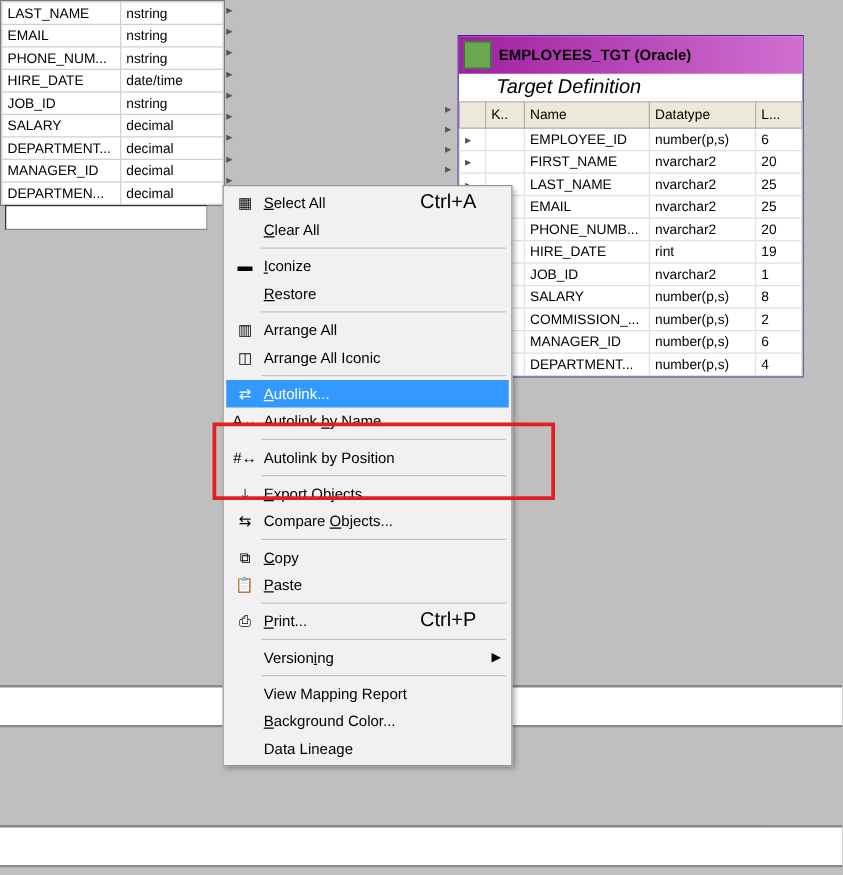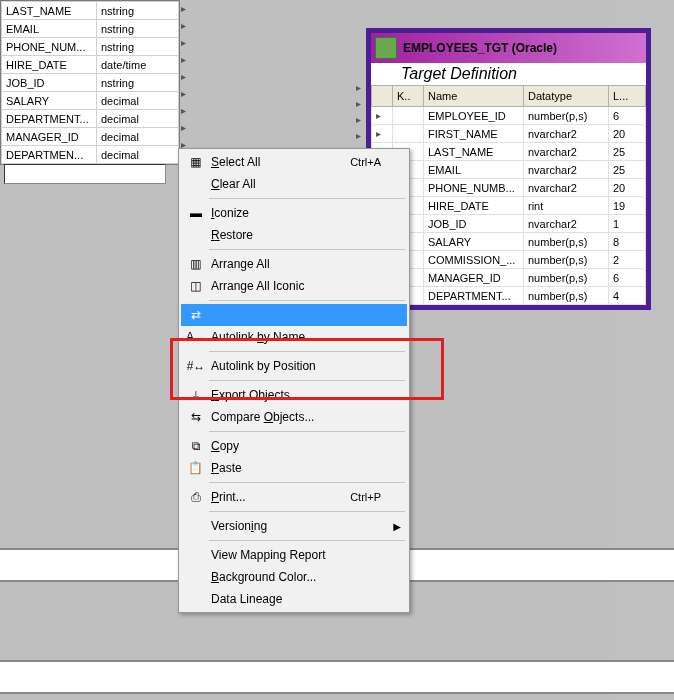--- a/index.html
+++ b/index.html
@@ -8,21 +8,21 @@
 
 .src-grid{position:absolute;left:0;top:0;width:180px;background:#fff;border:1px solid #7a7a7a;box-sizing:border-box}
 .src-grid table{border-collapse:collapse;width:100%}
 .src-grid td{border:1px solid #d0d0d0;padding:1px 4px;height:15px;font-size:11px;white-space:nowrap;overflow:hidden}
 .src-grid td.name{width:86px}
 .src-arrows{position:absolute;left:181px;top:0;width:10px}
 .src-arrows div{height:17px;line-height:17px;font-size:10px;color:#555}
 .src-input{position:absolute;left:4px;top:164px;width:160px;height:18px;background:#fff;border:1px inset #888}
 
 
-.tgt-panel{position:absolute;left:366px;top:28px;width:275px;background:#fff;border:5px solid #4c1d95}
+.tgt-panel{position:absolute;left:366px;top:28px;width:275px;background:#fff;border:1px solid #4c1d95}
 .tgt-title{background:linear-gradient(to right,#a020a0,#d070d0);color:#000;font-weight:bold;height:30px;display:flex;align-items:center;padding:0 4px;font-size:12px}
 .tgt-title .cube{width:20px;height:20px;background:#6aa84f;display:inline-block;margin-right:6px;border:1px solid #2e7d32}
 .tgt-sub{padding:2px 30px;font-style:italic;font-size:16px}
 .tgt-grid table{border-collapse:collapse;width:100%}
 .tgt-grid th{background:#ece9d8;border:1px solid #b0b0b0;text-align:left;font-weight:normal;padding:2px 4px;font-size:11px;height:16px}
 .tgt-grid td{border:1px solid #e0e0e0;padding:1px 4px;font-size:11px;height:15px;white-space:nowrap}
 .tgt-grid td.k{width:16px}
 .tgt-grid td.arr{width:10px;color:#555;font-size:10px}
 .tgt-arrows{position:absolute;left:356px;top:80px;width:10px}
 .tgt-arrows div{height:16px;line-height:16px;font-size:10px;color:#555}
@@ -32,21 +32,21 @@
 .bar2{position:absolute;left:0;top:660px;width:674px;height:30px;background:#fff;border-top:2px solid #888;border-bottom:2px solid #888}
 
 
 .menu{position:absolute;left:178px;top:148px;width:230px;background:#f1f1f1;border:1px solid #979797;box-shadow:2px 2px 4px rgba(0,0,0,0.3);z-index:10}
 .menu-inner{padding:2px}
 .menu-item{display:flex;align-items:center;height:22px;padding:0 26px 0 4px;position:relative}
 .menu-item.hover{background:#3399ff;color:#fff}
 .menu-item.disabled{color:#000000}
 .menu-item .ico{width:22px;height:16px;display:inline-flex;align-items:center;justify-content:center;margin-right:4px;flex-shrink:0}
 .menu-item .lbl{flex:1}
-.menu-item .sc{font-size:11px}
+.menu-item .sc{font-size:16px}
 .menu-item .arrow{position:absolute;right:6px;font-size:10px}
 .menu-item u{text-decoration:underline}
 .sep{height:1px;background:#c5c5c5;margin:3px 2px 3px 28px}
 
 
 .redbox{position:absolute;left:170px;top:338px;width:268px;height:56px;border:3px solid #e02020;z-index:20;pointer-events:none}
 </style>
 </head>
 <body>
 <div class="canvas">
@@ -248,20 +248,21 @@
           <span class="ico">▥</span>
           <span class="lbl">Arrange All</span>
         </div>
         <div class="menu-item">
           <span class="ico">◫</span>
           <span class="lbl">Arrange All Iconic</span>
         </div>
         <div class="sep"></div>
         <div class="menu-item hover">
           <span class="ico">⇄</span>
+          <span class="lbl"><u>A</u>utolink...</span>
         </div>
         <div class="menu-item">
           <span class="ico">A↔</span>
           <span class="lbl">Autolink <u>b</u>y Name</span>
         </div>
         <div class="sep"></div>
         <div class="menu-item">
           <span class="ico">#↔</span>
           <span class="lbl">Autolink by Position</span>
         </div>

